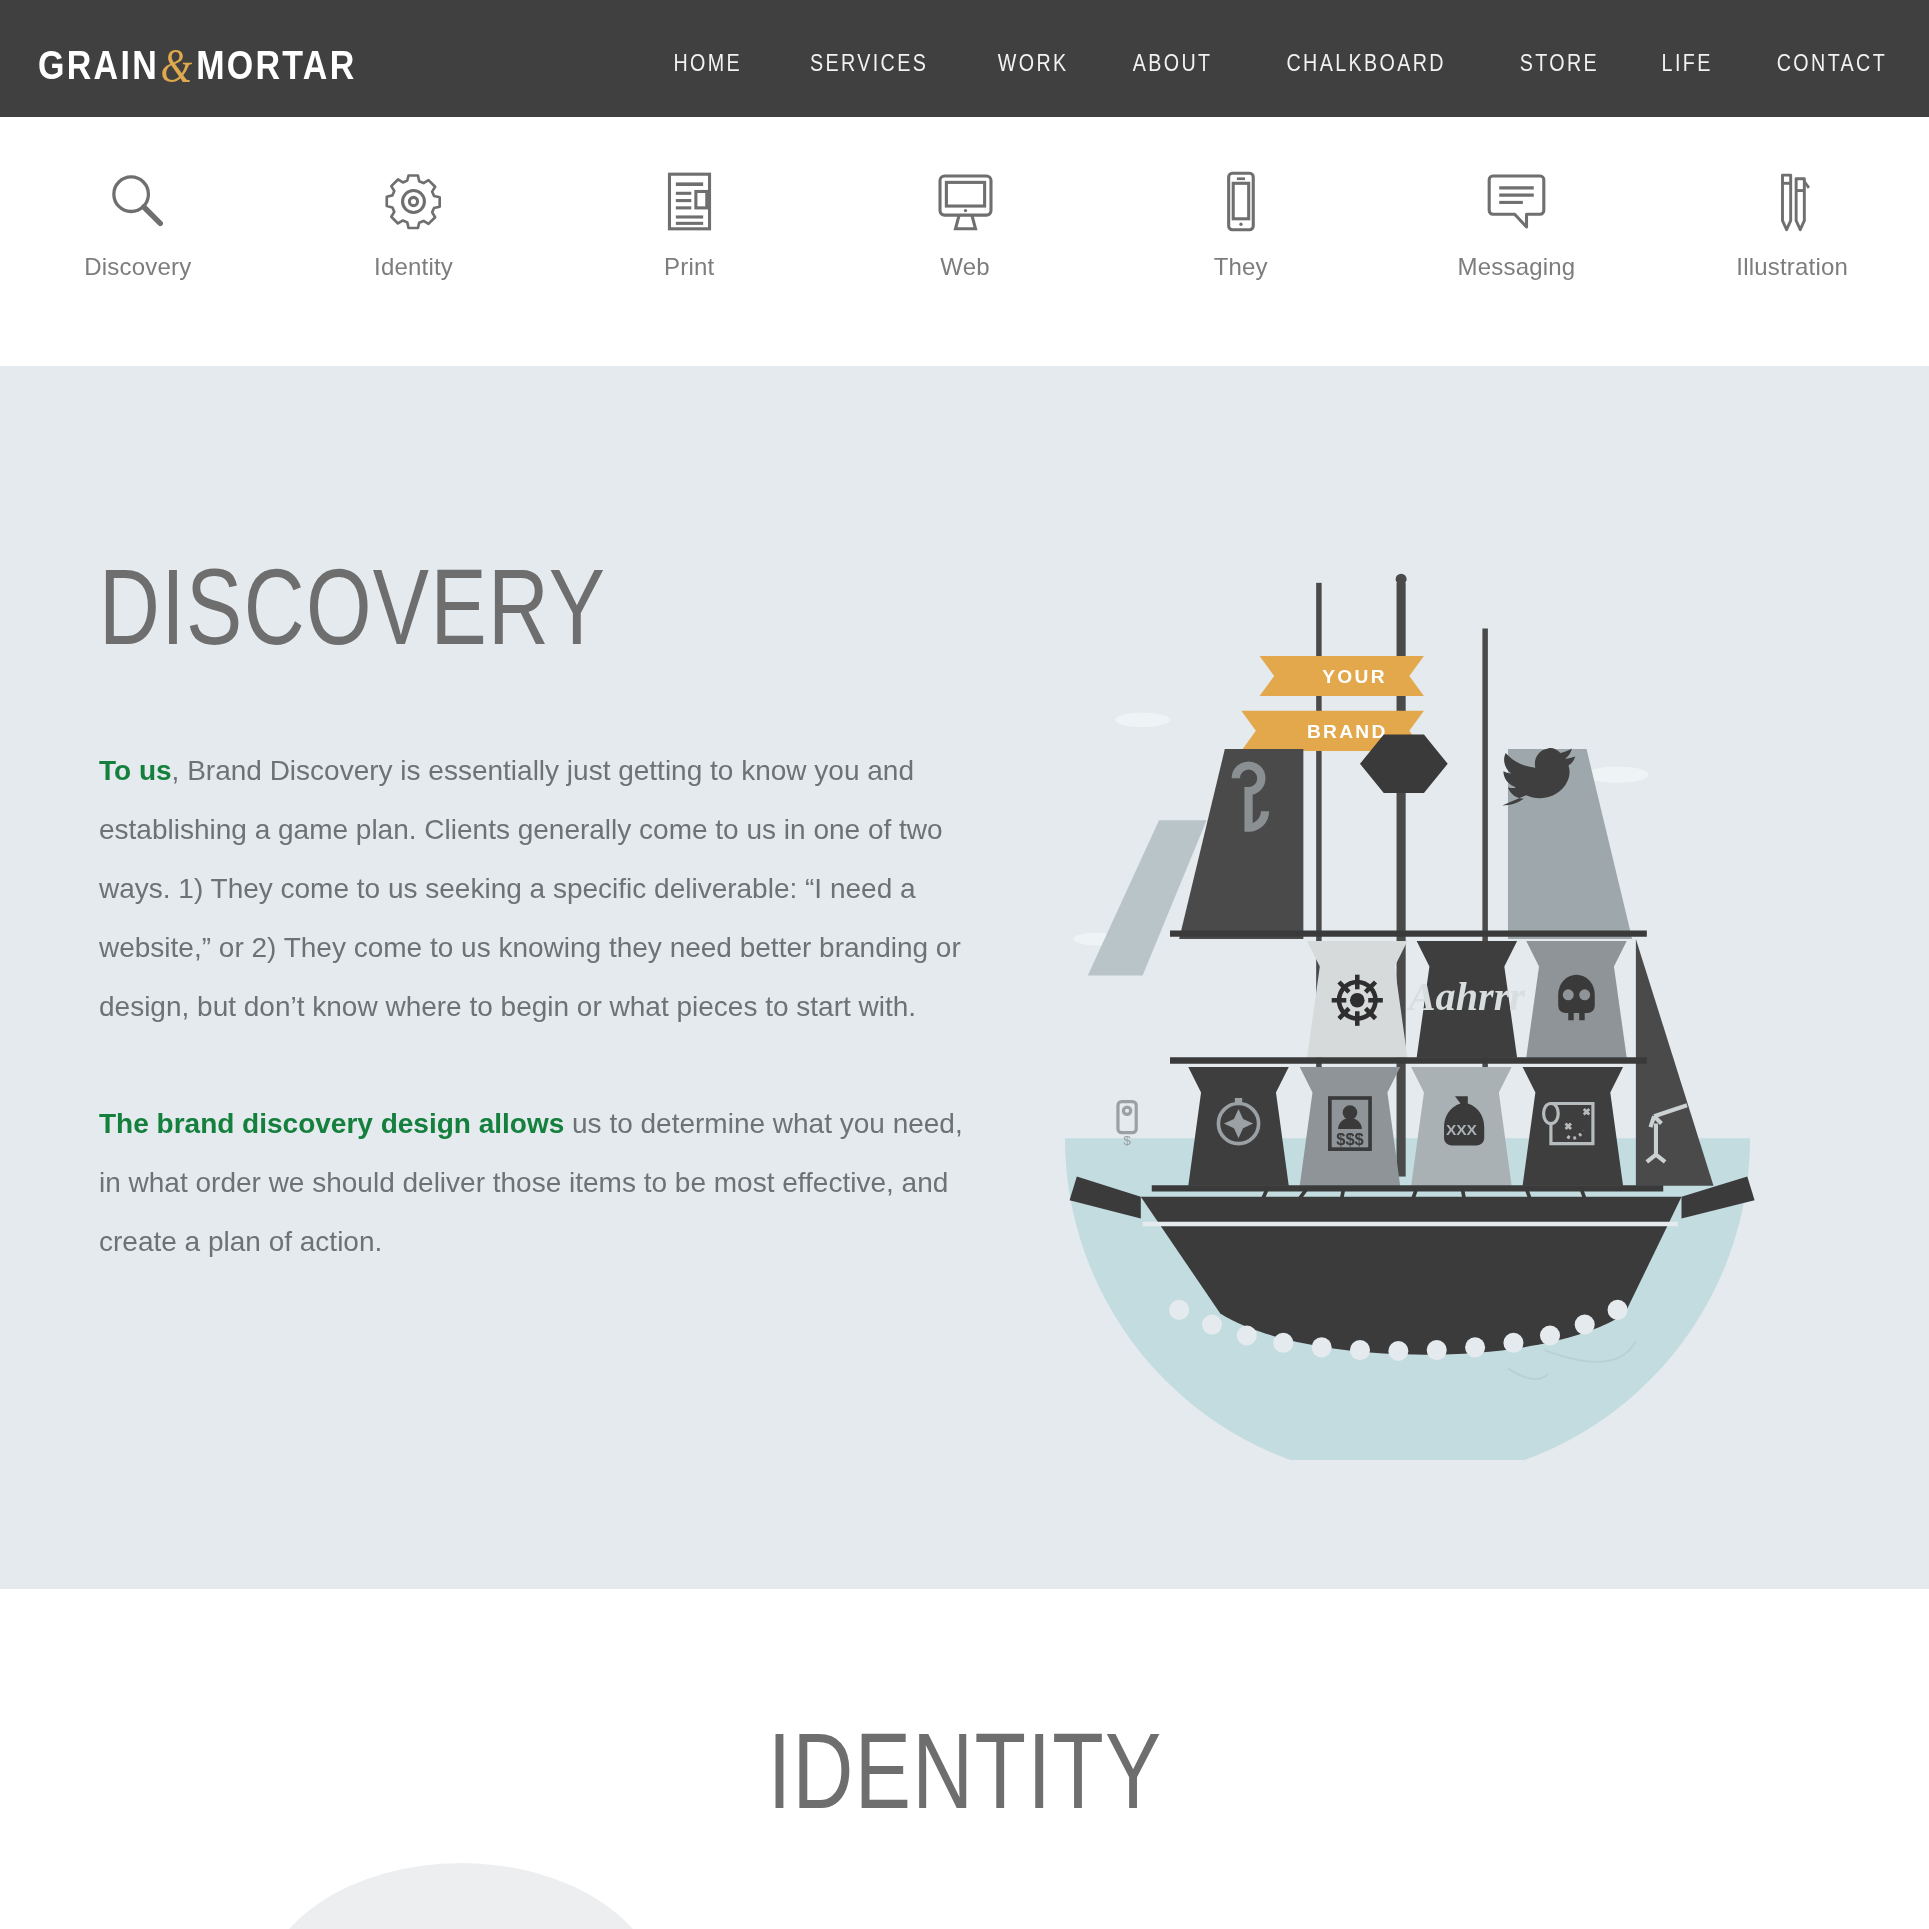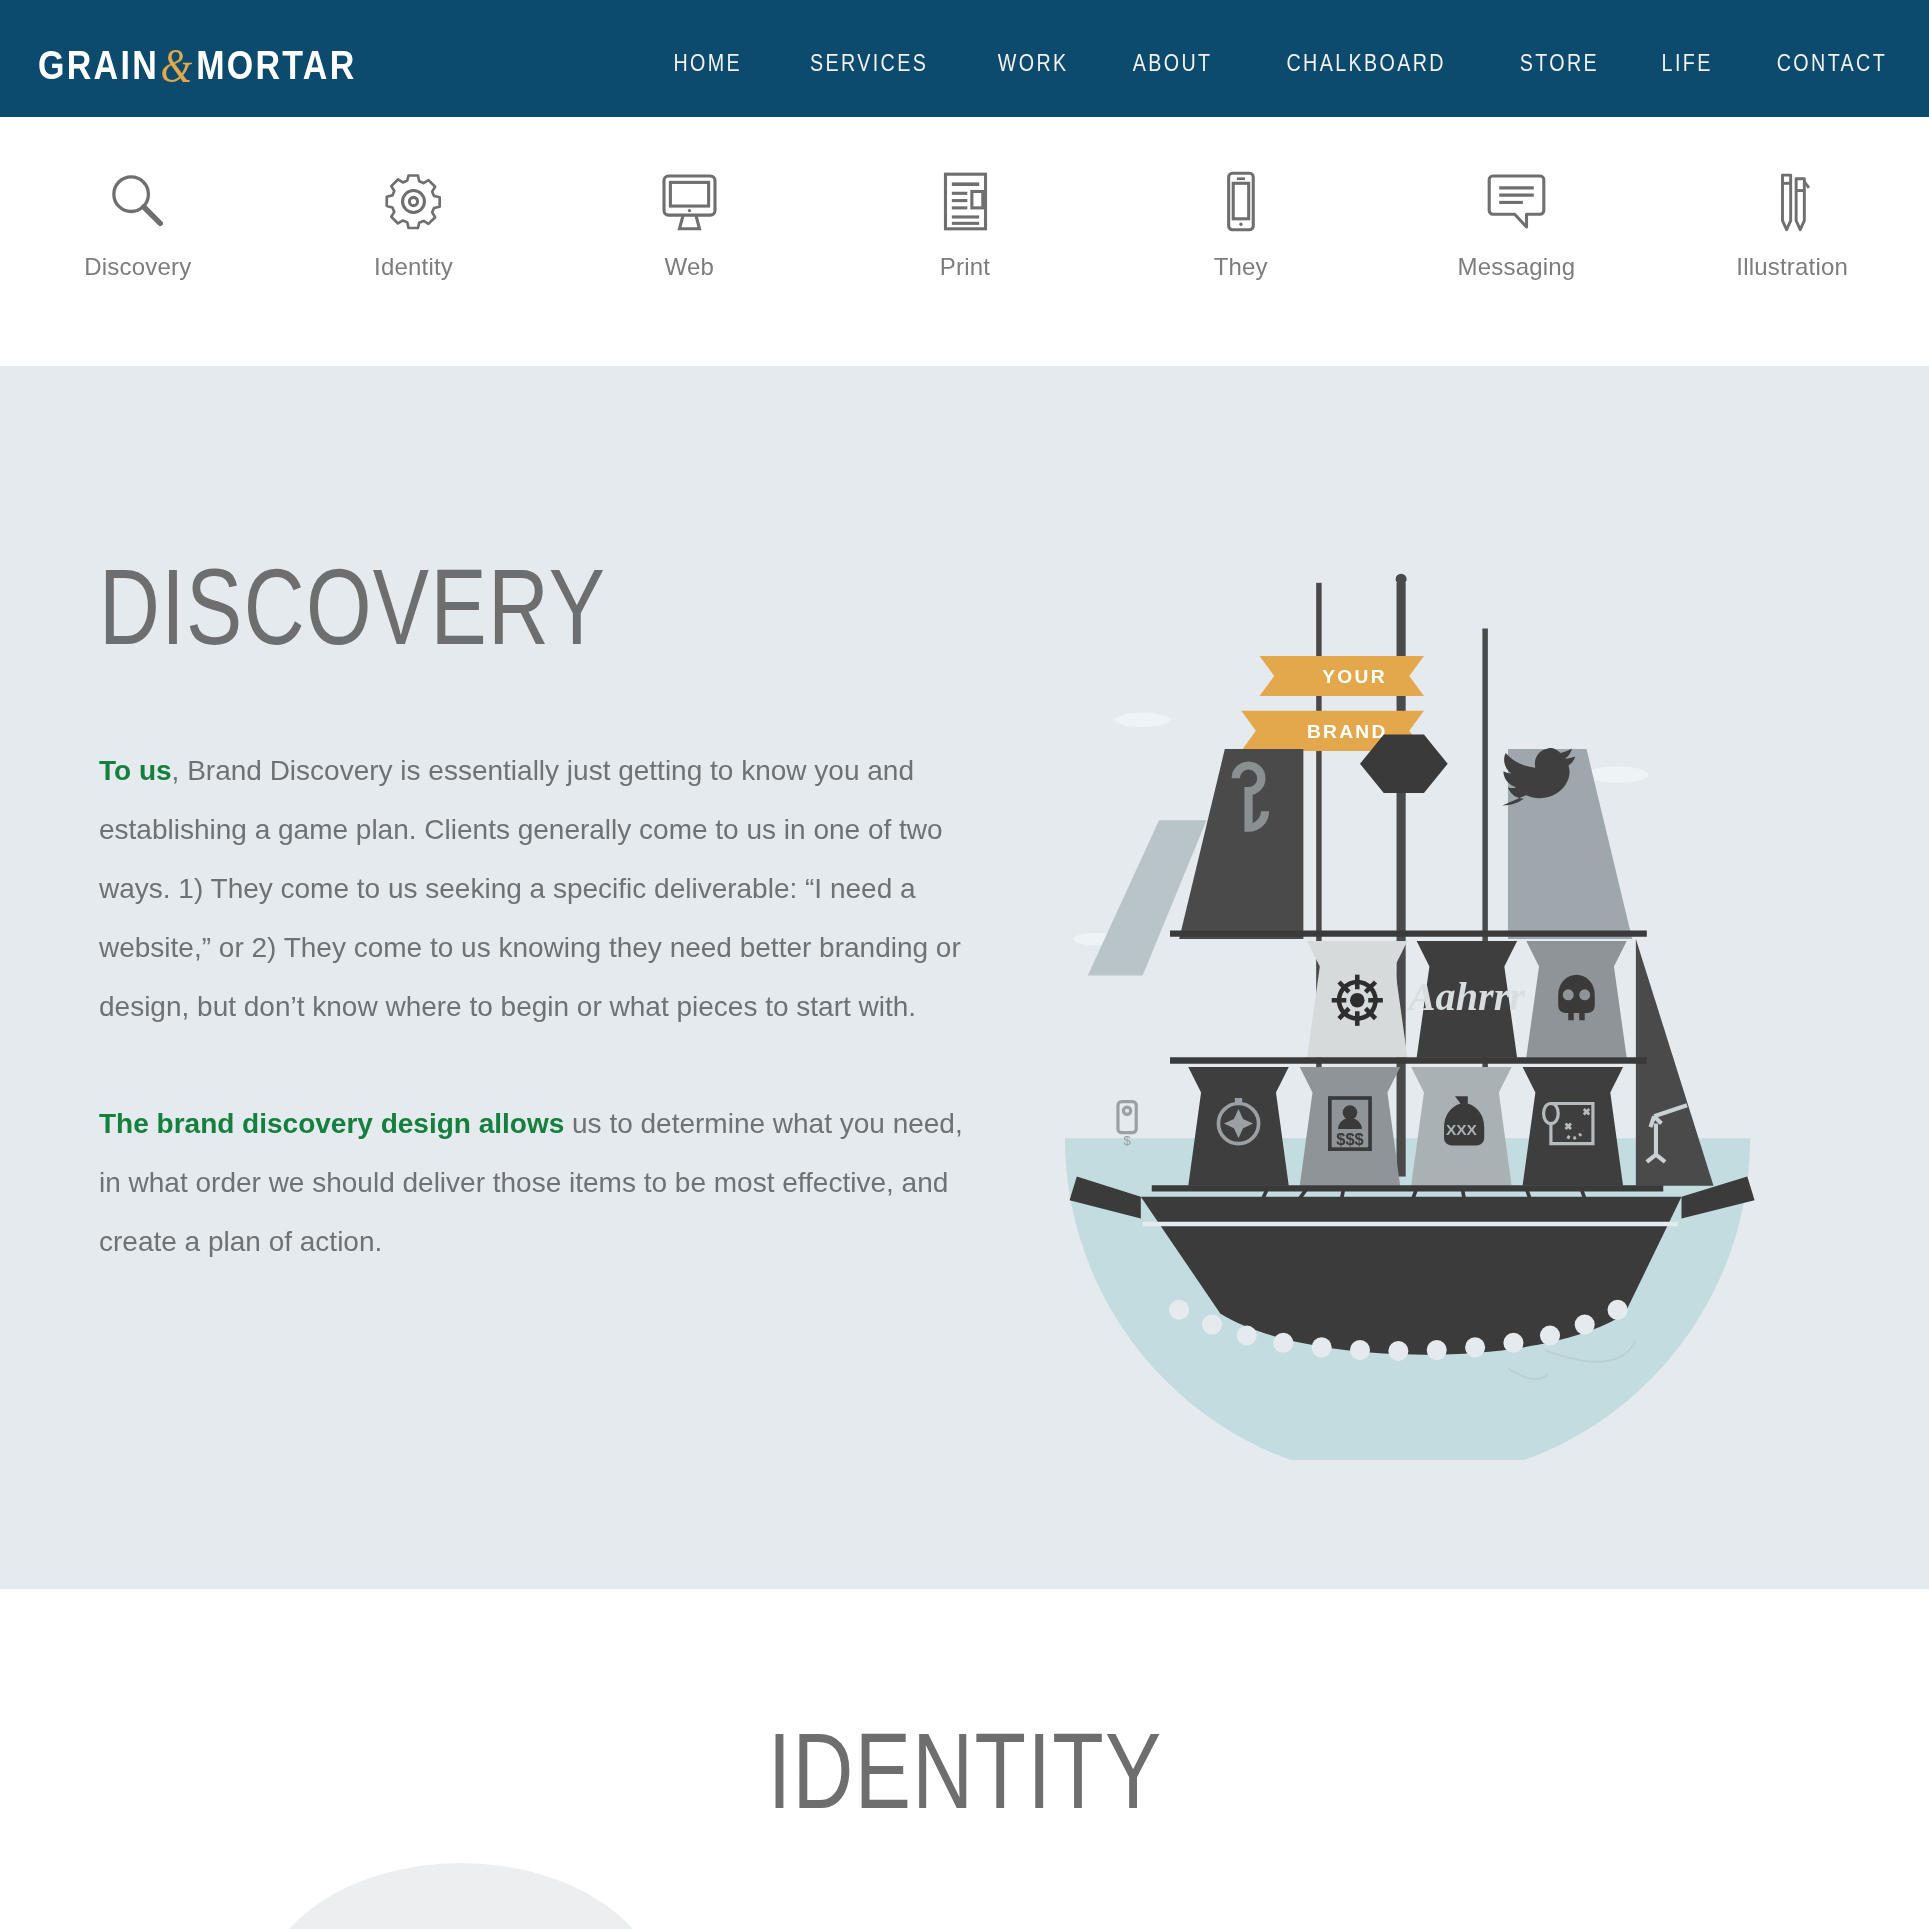--- a/index.html
+++ b/index.html
@@ -7,21 +7,21 @@
     width: 1930px;
     height: 1930px;
     overflow: hidden;
     background: #ffffff;
     font-family: "Liberation Sans", sans-serif;
   }
 
   
   .topbar {
     height: 117px;
-    background: #0c4a6e;
+    background: #404040;
     display: flex;
     align-items: center;
     justify-content: space-between;
     padding: 8px 20px 0 38px;
   }
   .logo {
     display: flex;
     align-items: baseline;
     font-family: "Liberation Sans Narrow", "Liberation Sans", sans-serif;
     font-weight: bold;
@@ -209,43 +209,43 @@
         <circle cx="39" cy="39" r="12"></circle>
         <circle cx="39" cy="39" r="4.5"></circle>
       </svg>
     </div>
     <div class="icon-label">Identity</div>
   </div>
 
   <div class="icon-cell">
     <div class="icon-glyph">
       <svg width="71" height="71" viewBox="0 0 78 78" fill="none" stroke="#6f6f6f" stroke-width="3.4">
-        <rect x="11" y="11" width="56" height="43" rx="5"></rect>
-        <rect x="18" y="18" width="42" height="26"></rect>
-        <circle cx="39" cy="49" r="1.8" fill="#6f6f6f" stroke="none"></circle>
-        <path d="M32 54 L28 69 H50 L46 54"></path>
-      </svg>
-    </div>
-    <div class="icon-label">Web</div>
-  </div>
-
-  <div class="icon-cell">
-    <div class="icon-glyph">
-      <svg width="71" height="71" viewBox="0 0 78 78" fill="none" stroke="#6f6f6f" stroke-width="3.4">
         <rect x="17" y="9" width="44" height="60"></rect>
         <line x1="24" y1="20" x2="54" y2="20" stroke-width="4"></line>
         <line x1="24" y1="30" x2="41" y2="30"></line>
         <line x1="24" y1="38" x2="41" y2="38"></line>
         <line x1="24" y1="46" x2="41" y2="46"></line>
         <rect x="46" y="28" width="12" height="18"></rect>
         <line x1="24" y1="56" x2="54" y2="56"></line>
         <line x1="24" y1="63" x2="54" y2="63"></line>
       </svg>
     </div>
     <div class="icon-label">Print</div>
+  </div>
+
+  <div class="icon-cell">
+    <div class="icon-glyph">
+      <svg width="71" height="71" viewBox="0 0 78 78" fill="none" stroke="#6f6f6f" stroke-width="3.4">
+        <rect x="11" y="11" width="56" height="43" rx="5"></rect>
+        <rect x="18" y="18" width="42" height="26"></rect>
+        <circle cx="39" cy="49" r="1.8" fill="#6f6f6f" stroke="none"></circle>
+        <path d="M32 54 L28 69 H50 L46 54"></path>
+      </svg>
+    </div>
+    <div class="icon-label">Web</div>
   </div>
 
   <div class="icon-cell">
     <div class="icon-glyph">
       <svg width="71" height="71" viewBox="0 0 78 78" fill="none" stroke="#6f6f6f" stroke-width="3.4">
         <rect x="26" y="8" width="27" height="62" rx="4"></rect>
         <rect x="31" y="19" width="17" height="39"></rect>
         <line x1="35" y1="14" x2="44" y2="14" stroke-width="3"></line>
         <circle cx="39.5" cy="64" r="1.8" fill="#6f6f6f" stroke="none"></circle>
       </svg>

